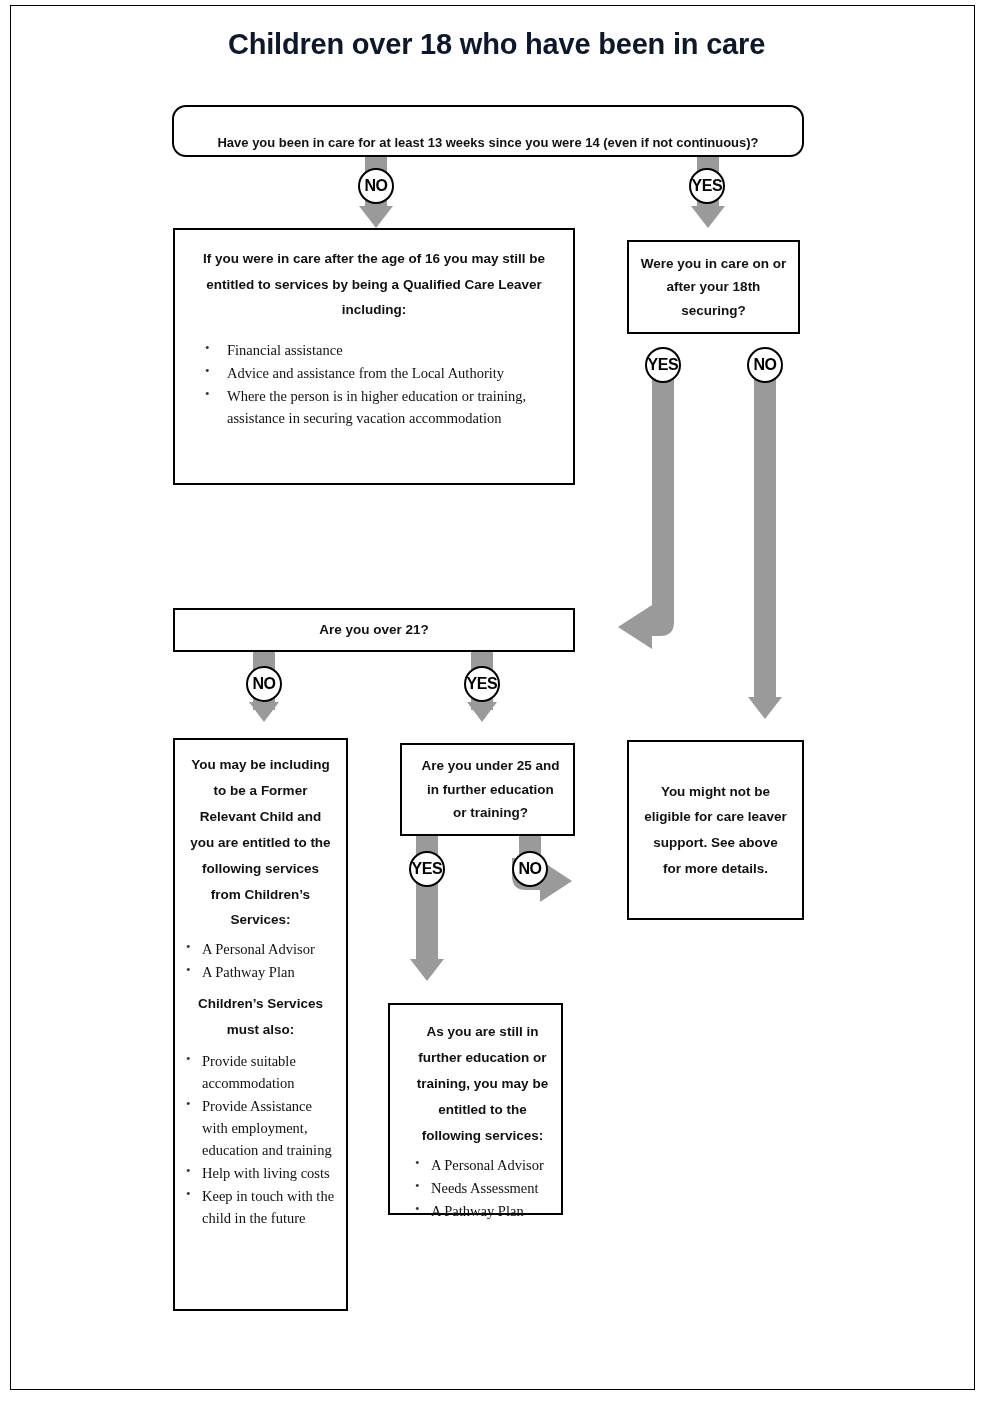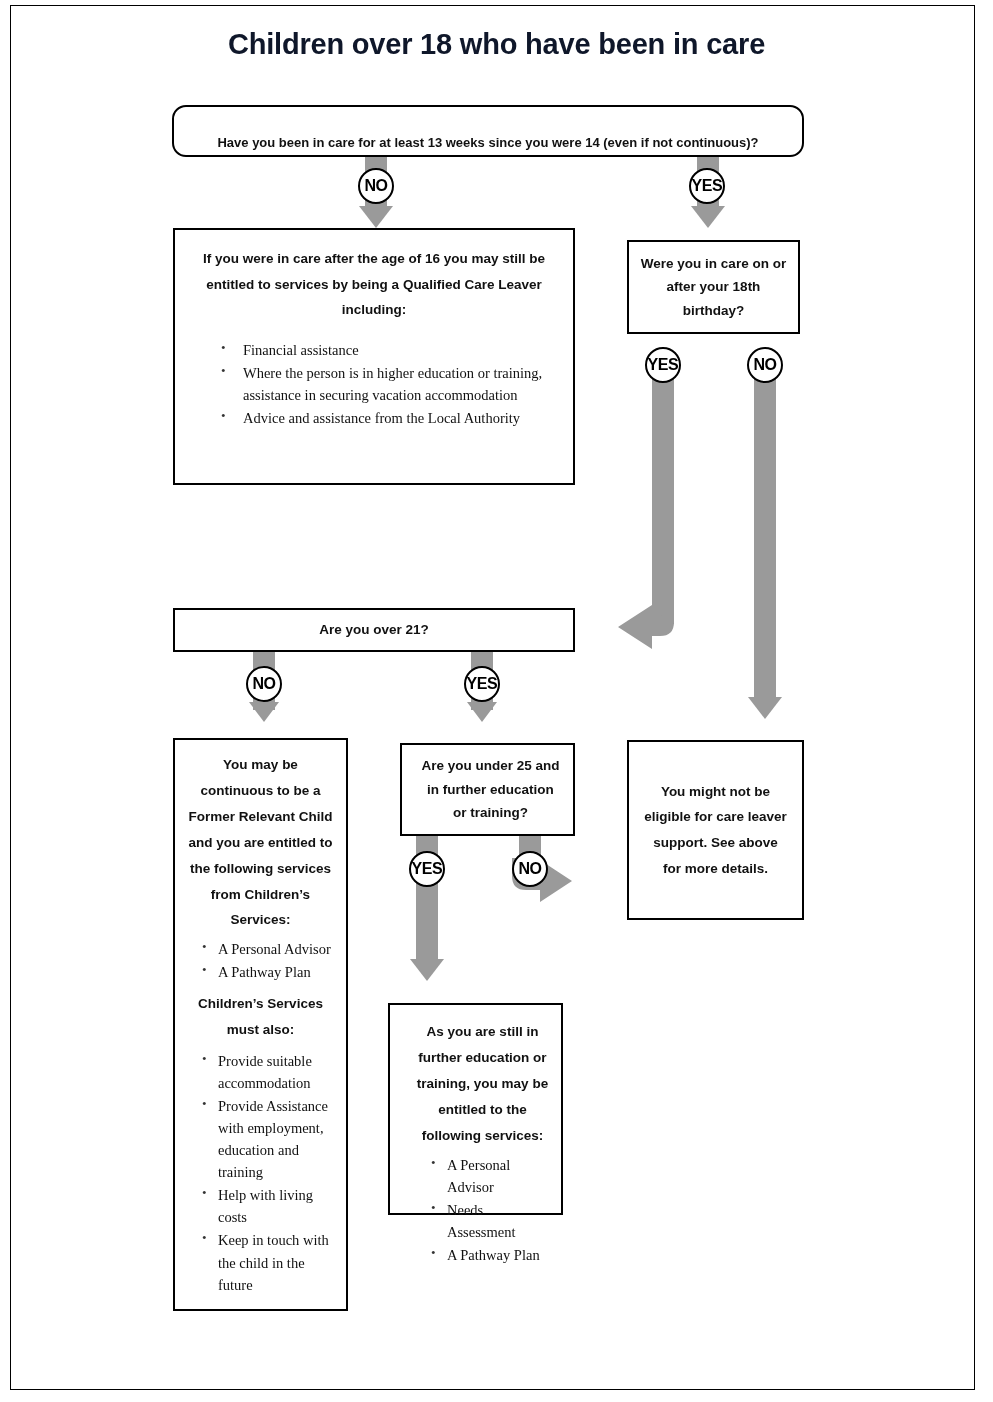--- a/index.html
+++ b/index.html
@@ -71,21 +71,21 @@
     margin: 0;
     padding: 0;
   }
   ul.serif-list li {
     font-family: "Liberation Serif", serif;
     font-size: 14.5px;
     line-height: 1.52;
     color: #111;
     position: relative;
     padding-left: 16px;
-    margin: 0 0 1px 16px;
+    margin: 0 0 1px 0;
     text-align: left;
   }
   ul.serif-list li::before {
     content: "\2022";
     position: absolute;
     left: 0;
     top: -1px;
     font-size: 13px;
     color: #333;
   }
@@ -189,40 +189,40 @@
   <div class="box rounded" style="left:172px; top:105px; width:632px; height:52px; display:flex; align-items:flex-end; justify-content:center;">
     <div class="box-head" style="padding:0 14px; font-size:13px;">Have you been in care for at least 13 weeks since you were 14 (even if not continuous)?</div>
   </div>
 
   <div class="box" style="left:173px; top:228px; width:402px; height:257px; padding:16px 22px 10px 22px;">
     <div class="box-head" style="line-height:1.9;">
       <span>If you were in care after the age of 16 you may still be entitled to services by being a </span><span class="bold-inline">Qualified Care Leaver</span><span> including:</span>
     </div>
     <ul class="serif-list wide" style="margin-top:16px;">
       <li>Financial assistance</li>
+      <li>Advice and assistance from the Local Authority</li>
       <li style="max-width:310px;">Where the person is in higher education or training, assistance in securing vacation accommodation</li>
-      <li>Advice and assistance from the Local Authority</li>
     </ul>
   </div>
 
   <div class="box" style="left:627px; top:240px; width:173px; height:94px; display:flex; align-items:center; justify-content:center;">
     <div class="box-head tight" style="padding:0 10px;">
       <span>Were you in care on or</span><br>
       <span>after your 18th</span><br>
-      <span>birthday?</span>
+      <span>securing?</span>
     </div>
   </div>
 
   <div class="box" style="left:173px; top:608px; width:402px; height:44px; display:flex; align-items:center; justify-content:center;">
     <div class="box-head">Are you over 21?</div>
   </div>
 
   <div class="box" style="left:173px; top:738px; width:175px; height:573px; padding:12px 11px 10px 11px;">
     <div class="box-head" style="line-height:1.92;">
-      <span>You may be continuous to be a </span><span class="bold-inline">Former Relevant Child</span><span> and you are entitled to the following services from Children’s Services:</span>
+      <span>You may be including to be a </span><span class="bold-inline">Former Relevant Child</span><span> and you are entitled to the following services from Children’s Services:</span>
     </div>
     <ul class="serif-list" style="margin-top:5px;">
       <li>A Personal Advisor</li>
       <li>A Pathway Plan</li>
     </ul>
     <div class="box-head" style="margin-top:8px; line-height:1.92;">Children’s Services must also:</div>
     <ul class="serif-list" style="margin-top:7px;">
       <li>Provide suitable accommodation</li>
       <li>Provide Assistance with employment, education and training</li>
       <li>Help with living costs</li>

